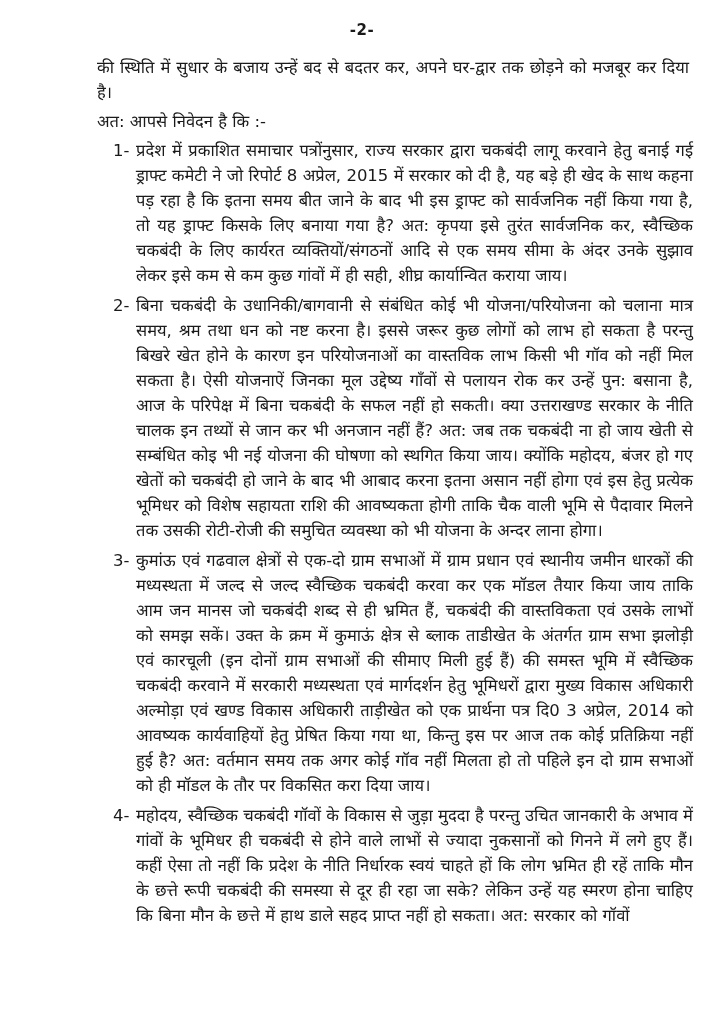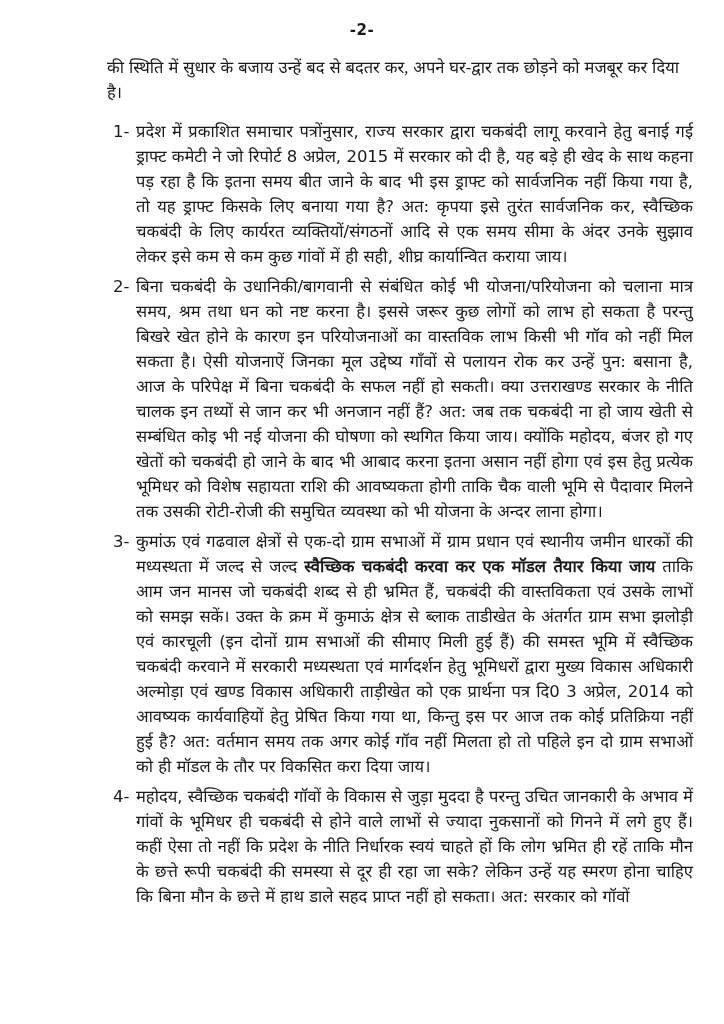--- a/index.html
+++ b/index.html
@@ -26,55 +26,56 @@
     font-size: 15px;
     font-weight: 600;
     letter-spacing: 0.5px;
   }
   .intro {
     margin: 16px 31px 0 93px;
     font-size: 16.5px;
     line-height: 25px;
     text-align: justify;
   }
-  .intro p { margin: 14px; font-family: Liberation Serif, serif; }
+  .intro p { margin: 4px; }
   .items {
     list-style: none;
     margin: 3px 31px 0 113px;
     padding: 0;
     font-size: 16.5px;
     line-height: 25px;
   }
   .item {
     position: relative;
     padding-left: 23px;
     margin: 0 0 5px 0;
     text-align: justify;
   }
   .item .num {
     position: absolute;
     left: 0;
     top: 0;
     text-align: left;
   }
-  .seg.bold { font-weight: bold; }
+  .seg.bold { font-weight: normal; }
   .seg.underline {
     text-underline-offset: 3px;
     text-decoration-thickness: 1.4px;
   }
 </style>
 </head>
 <body>
 
 <div class="sheet">
 
   <div class="page-number">-2-</div>
 
   <div class="intro">
     <p>की स्थिति में सुधार के बजाय उन्हें बद से बदतर कर, अपने घर-द्वार तक छोड़ने को मजबूर कर दिया है।</p>
+    <p>अत: आपसे निवेदन है कि :-</p>
   </div>
 
   <ol class="items">
 
     <li class="item"><span class="num">1-</span><span class="seg">प्रदेश में प्रकाशित समाचार पत्रोंनुसार, राज्य सरकार द्वारा चकबंदी लागू करवाने हेतु बनाई गई ड्राफ्ट कमेटी ने जो रिपोर्ट 8 अप्रेल, 2015 में सरकार को दी है, यह बड़े ही खेद के साथ कहना पड़ रहा है कि इतना समय बीत जाने के बाद भी इस ड्राफ्ट को सार्वजनिक नहीं किया गया है, तो यह ड्राफ्ट किसके लिए बनाया गया है? अत: कृपया इसे तुरंत सार्वजनिक कर, स्वैच्छिक चकबंदी के लिए कार्यरत व्यक्तियों/संगठनों आदि से एक समय सीमा के अंदर उनके सुझाव लेकर इसे कम से कम कुछ गांवों में ही सही, शीघ्र  कार्यान्वित कराया जाय।</span></li>
 
     <li class="item"><span class="num">2-</span><span class="seg">बिना चकबंदी के उधानिकी/बागवानी से संबंधित कोई भी योजना/परियोजना को चलाना मात्र समय, श्रम तथा धन को नष्ट  करना है। इससे जरूर कुछ लोगों को लाभ हो सकता है परन्तु बिखरे खेत होने के कारण इन परियोजनाओं का वास्तविक लाभ किसी भी गॉव को नहीं मिल सकता है। ऐसी योजनाऐं जिनका मूल उद्देष्य गाँवों  से पलायन रोक कर उन्हें पुन: बसाना है, आज के परिपेक्ष में बिना चकबंदी के सफल नहीं हो सकती। क्या उत्तराखण्ड सरकार के नीति चालक इन तथ्यों से जान कर भी अनजान नहीं हैं? अत: जब तक चकबंदी ना हो जाय खेती से सम्बंधित  कोइ भी नई योजना की घोषणा को स्थगित किया जाय।  क्योंकि महोदय, बंजर हो गए खेतों को चकबंदी हो जाने के बाद भी आबाद करना इतना असान नहीं होगा एवं इस हेतु प्रत्येक भूमिधर को विशेष  सहायता राशि  की आवष्यकता होगी ताकि चैक वाली भूमि से पैदावार मिलने तक उसकी रोटी-रोजी की समुचित व्यवस्था को भी योजना के अन्दर लाना होगा।</span></li>
 
     <li class="item"><span class="num">3-</span><span class="seg">कुमांऊ एवं गढवाल क्षेत्रों से एक-दो ग्राम सभाओं में ग्राम प्रधान एवं स्थानीय जमीन धारकों की मध्यस्थता में जल्द से जल्द </span><span class="seg bold">स्वैच्छिक चकबंदी करवा कर एक मॉडल  तैयार किया जाय</span><span class="seg"> ताकि आम जन मानस जो चकबंदी शब्द  से ही भ्रमित हैं, चकबंदी की वास्तविकता एवं उसके लाभों को समझ सकें। उक्त के क्रम में कुमाऊं  क्षेत्र से ब्लाक ताडीखेत के अंतर्गत ग्राम सभा झलोड़ी एवं कारचूली (इन दोनों ग्राम सभाओं की सीमाए मिली हुई हैं) की समस्त भूमि में स्वैच्छिक चकबंदी करवाने में सरकारी मध्यस्थता एवं मार्गदर्शन  हेतु भूमिधरों द्वारा मुख्य विकास अधिकारी अल्मोड़ा एवं खण्ड विकास अधिकारी ताड़ीखेत को एक प्रार्थना पत्र दि0 3 अप्रेल, 2014 को आवष्यक कार्यवाहियों हेतु प्रेषित  किया गया था, किन्तु इस पर आज तक कोई प्रतिक्रिया नहीं हुई है? </span><span class="seg underline">अत: वर्तमान समय तक अगर कोई गॉव नहीं मिलता हो तो पहिले इन दो ग्राम सभाओं को ही मॉडल  के तौर पर विकसित करा दिया जाय।</span></li>
 

